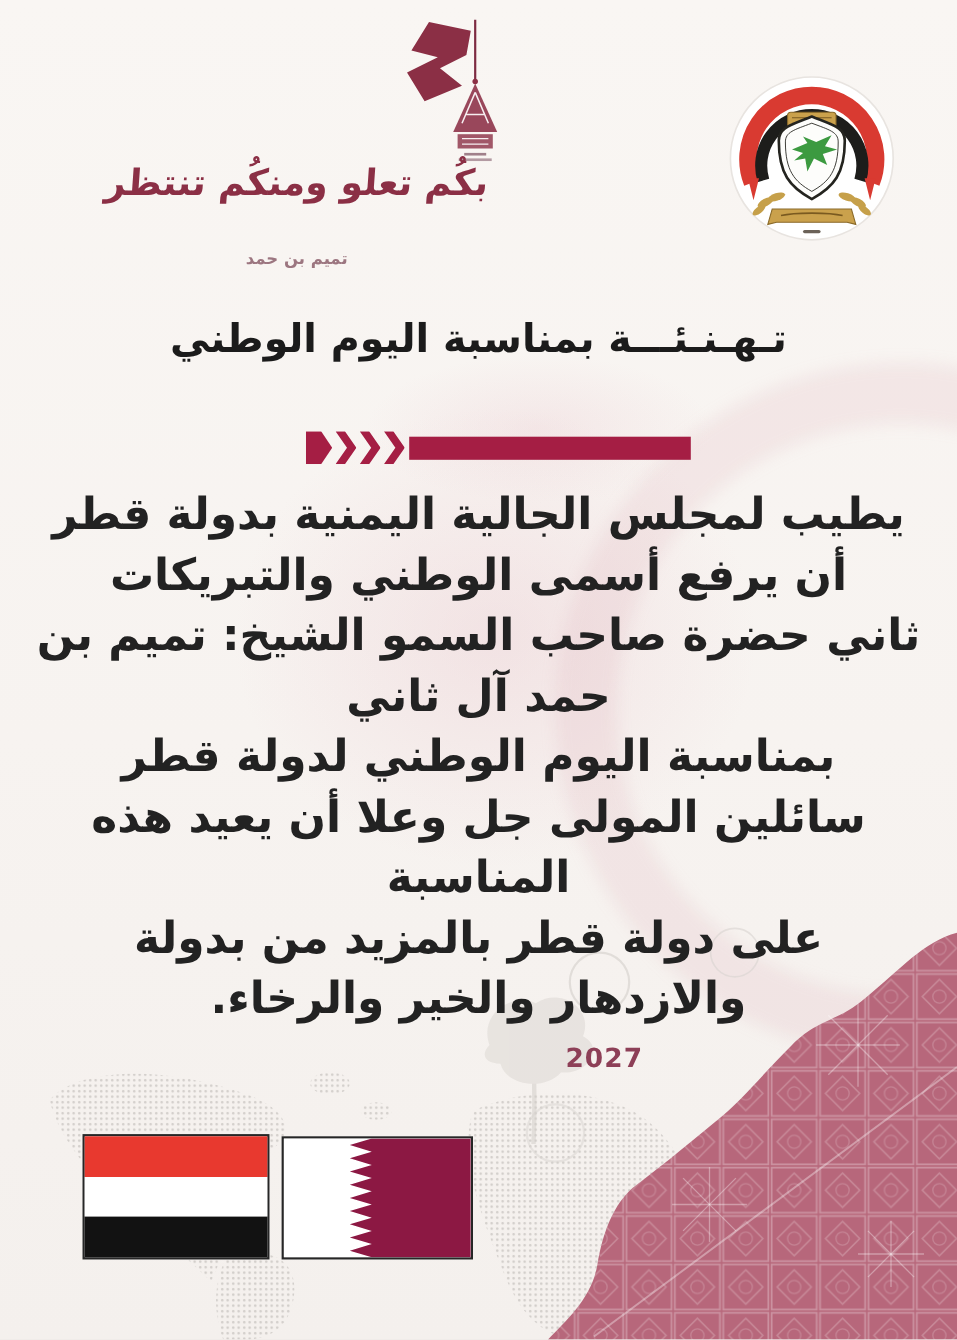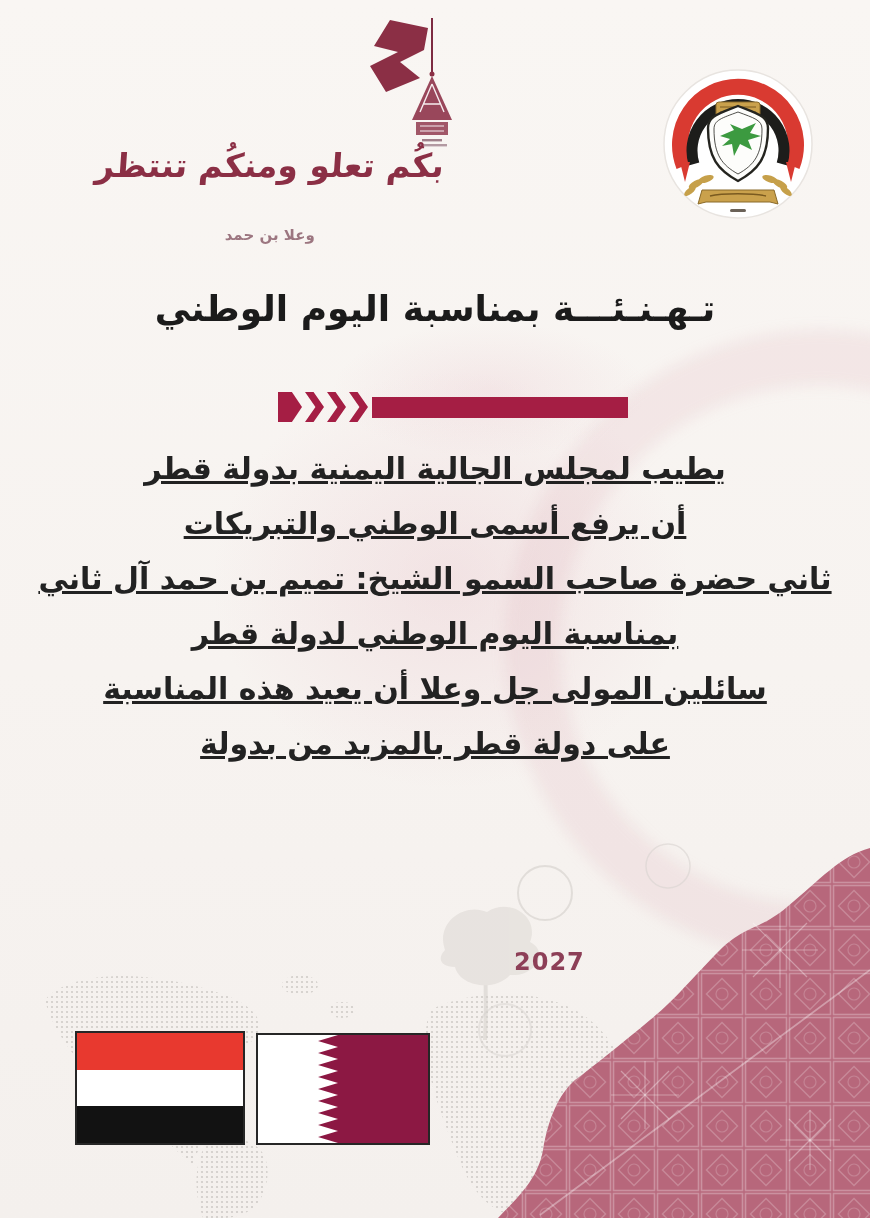--- a/index.html
+++ b/index.html
@@ -63,21 +63,21 @@
   .ribbon .chev{
     width:19px; height:30px; background:#a51e44; margin-left:3px;
     clip-path:polygon(0 0,45% 0,100% 50%,45% 100%,0 100%,55% 50%);
     flex:0 0 auto;
   }
   .ribbon .bar{flex:1 1 auto; height:21px; background:#a51e44; margin-left:4px;}
   
   .body-text{
     position:absolute; top:441px; left:15px; right:15px;
     text-align:center; direction:rtl;
-    font-size:30px; font-weight:bold; color:#222222; line-height:55px;text-decoration:underline;
+    font-size:40px; font-weight:bold; color:#222222; line-height:55px;
   }
   
   .year{
     position:absolute; left:514px; top:948px;
     font-size:24px; font-weight:bold; color:#8d3f57; letter-spacing:1px;
   }
   
   .flag-frame{position:absolute; border:2px solid #262626; background:#ffffff; box-sizing:content-box;}
   .flag-yemen{left:75px; top:1031px; width:166px; height:110px;}
   .flag-yemen .stripe{width:100%; height:33.34%;}
@@ -195,39 +195,40 @@
       <ellipse cx="110" cy="113" rx="8" ry="3.4" transform="rotate(18 110 113)"></ellipse>
       <ellipse cx="126" cy="125" rx="7" ry="3" transform="rotate(38 126 125)"></ellipse>
     </g>
 
     <path d="M42,124 L114,124 L118,138 L110,136 L46,136 L38,138 Z" fill="#caa14c" stroke="#8a6a2a" stroke-width="1"></path>
     <path d="M50,130 C62,127 94,127 106,130" stroke="#7a5a20" stroke-width="1.4" fill="none"></path>
     <rect x="70" y="143" width="16" height="3" rx="1.5" fill="#6b6258"></rect>
   </svg>
 
   <div class="slogan">بكُم تعلو ومنكُم تنتظر</div>
-  <div class="signature">وعلا بن حمد</div>
+  <div class="signature">تميم بن حمد</div>
 
   <h1 class="title">تـهـنـئـــة بمناسبة اليوم الوطني</h1>
 
   <div class="ribbon">
     <div class="head"></div>
     <div class="chev"></div>
     <div class="chev"></div>
     <div class="chev"></div>
     <div class="bar"></div>
   </div>
 
   <div class="body-text">
     <div>يطيب لمجلس الجالية اليمنية بدولة قطر</div>
     <div>أن يرفع أسمى الوطني والتبريكات</div>
     <div>ثاني حضرة صاحب السمو الشيخ: تميم بن حمد آل ثاني</div>
     <div>بمناسبة اليوم الوطني لدولة قطر</div>
     <div>سائلين المولى جل وعلا أن يعيد هذه المناسبة</div>
     <div>على دولة قطر بالمزيد من بدولة</div>
+    <div>والازدهار والخير والرخاء.</div>
   </div>
 
   <div class="year">2027</div>
 
   <div class="flag-frame flag-yemen">
     <div class="stripe s-red"></div>
     <div class="stripe s-white"></div>
     <div class="stripe s-black"></div>
   </div>
 

